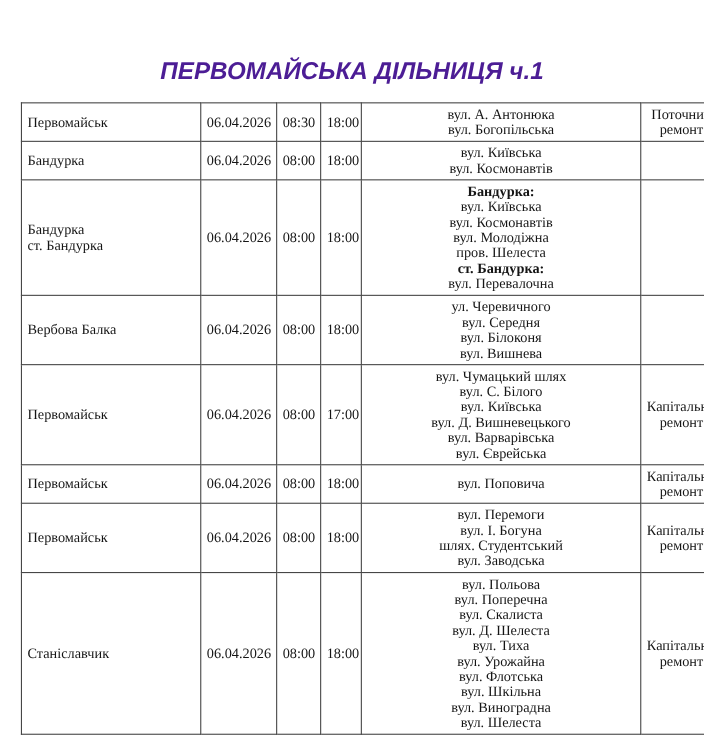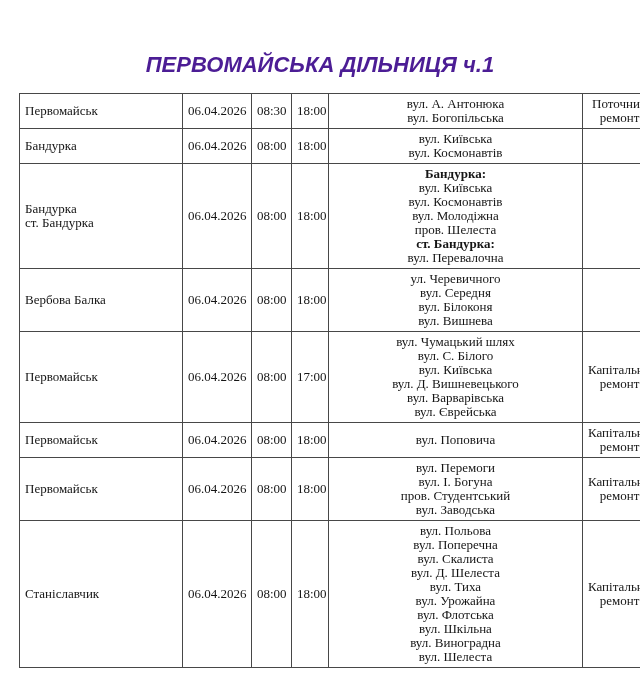--- a/index.html
+++ b/index.html
@@ -159,21 +159,21 @@
     <td class="c-repair">Капітальний ремонт</td>
   </tr>
         <tr>
     <td class="c-loc">Первомайськ</td>
     <td class="c-date">06.04.2026</td>
     <td class="c-time">08:00</td>
     <td class="c-time">18:00</td>
     <td class="c-streets">
             <div class="street-line">вул. Перемоги</div>
             <div class="street-line">вул. І. Богуна</div>
-            <div class="street-line">пров. Студентський</div>
+            <div class="street-line">шлях. Студентський</div>
             <div class="street-line">вул. Заводська</div>
           </td>
     <td class="c-repair">Капітальний ремонт</td>
   </tr>
         <tr>
     <td class="c-loc">Станіславчик</td>
     <td class="c-date">06.04.2026</td>
     <td class="c-time">08:00</td>
     <td class="c-time">18:00</td>
     <td class="c-streets">

